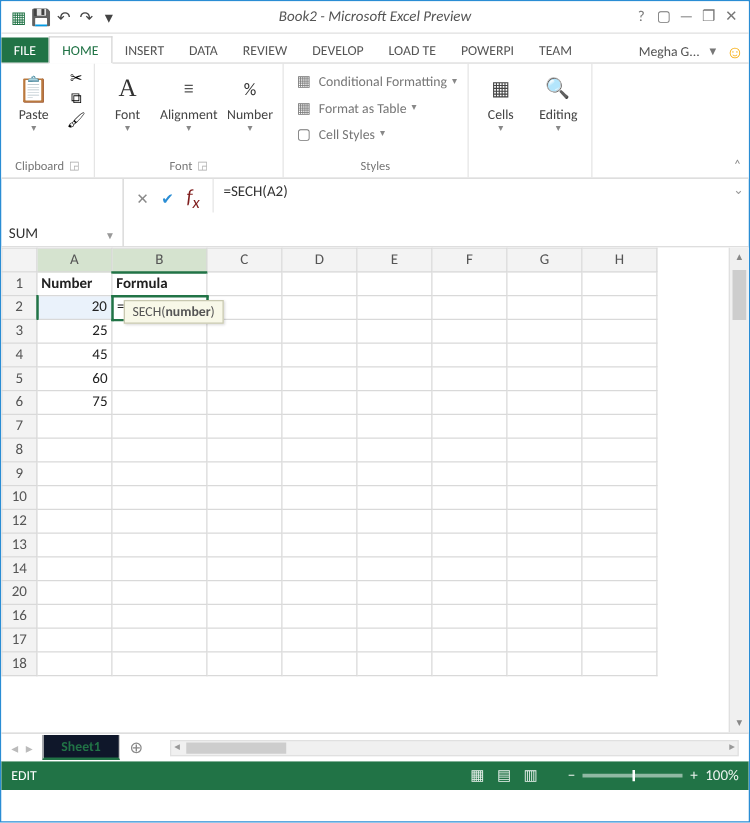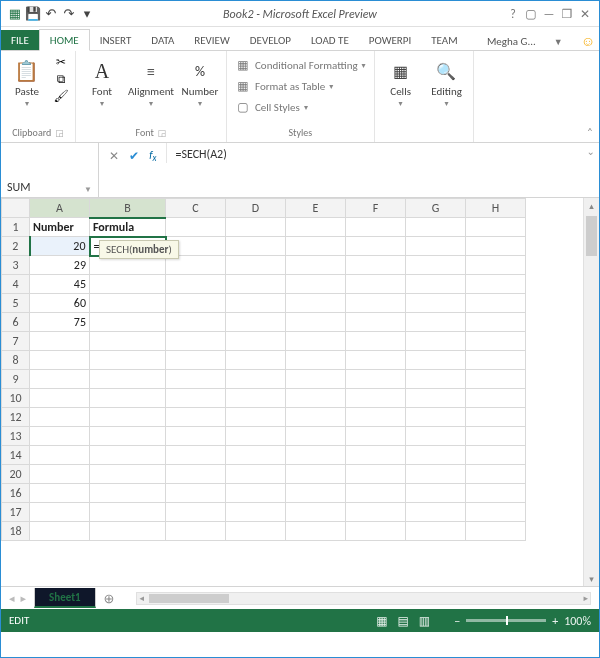--- a/index.html
+++ b/index.html
@@ -12,21 +12,21 @@
   .title { position: absolute; left: 0; right: 0; text-align: center; font-size: 12px; color: #555; pointer-events: none; font-style: italic; }
   .winctrl { margin-left: auto; display: flex; gap: 2px; padding-right: 6px; align-items: center; }
   .winctrl span { width: 16px; height: 16px; display: inline-flex; align-items: center; justify-content: center; font-size: 12px; color: #777; }
   .smiley { color: #f6a800; font-size: 14px; }
 
   
   .tabs { display: flex; align-items: flex-end; height: 24px; background: #fff; border-bottom: 1px solid #d4d4d4; padding-left: 0; }
   .tab { font-size: 11px; padding: 4px 10px 3px; color: #555; cursor: pointer; }
   .tab.file { background: #217346; color: #fff; }
   .tab.active { color: #217346; border: 1px solid #d4d4d4; border-bottom: 1px solid #fff; margin-bottom: -1px; background: #fff; }
-  .tabs .user { margin-left: auto; display: flex; align-items: center; gap: 18px; padding-right: 4px; font-size: 11px; color: #555; text-align: right; }
+  .tabs .user { margin-left: auto; display: flex; align-items: center; gap: 6px; padding-right: 4px; font-size: 11px; color: #555; text-align: right; }
   .arrow { font-size: 9px; color: #777; }
 
   
   .ribbon { height: 92px; background: #fff; border-bottom: 1px solid #d4d4d4; display: flex; position: relative; }
   .group { border-right: 1px solid #e5e5e5; display: flex; flex-direction: column; justify-content: space-between; padding: 4px 6px 0; }
   .group-label { font-size: 10px; color: #777; text-align: left; padding: 2px 0 3px; display: flex; align-items: center; justify-content: center; gap: 4px; }
   .group-body { display: flex; align-items: flex-start; gap: 6px; flex: 1; }
   .big-btn { display: flex; flex-direction: column; align-items: center; justify-content: center; min-width: 40px; font-size: 11px; color: #444; padding-top: 4px; cursor: pointer; }
   .big-icon { width: 24px; height: 24px; margin-bottom: 2px; display: flex; align-items: center; justify-content: center; font-size: 20px; }
   .small-col { display: flex; flex-direction: column; gap: 3px; }
@@ -37,21 +37,21 @@
   .ribbon-collapse { position: absolute; right: 6px; bottom: 4px; font-size: 11px; color: #888; }
 
   
   .fbar { display: flex; align-items: stretch; border-bottom: 1px solid #d4d4d4; }
   .namebox { width: 98px; border-right: 1px solid #d4d4d4; display: flex; align-items: flex-end; padding: 3px 6px; font-size: 12px; color: #333; }
   .namebox .nbd { margin-left: auto; font-size: 8px; color: #999; }
   .fx-area { display: flex; align-items: flex-start; flex: 1; position: relative; }
   .fx-btns { display: flex; align-items: center; gap: 10px; padding: 5px 10px 0; border-right: 1px solid #e5e5e5; }
   .fx-btns span { font-size: 12px; color: #888; }
   .fx-btns .ok { color: #2a8dd4; }
-  .fx-btns .fx { font-style: italic; color: #0369a1; font-size: 11px; }
+  .fx-btns .fx { font-style: italic; color: #7f1d1d; font-size: 16px; }
   .fbox { flex: 1; height: 54px; padding: 4px 8px; font-size: 12px; color: #333; position: relative; }
   .fbox .drop { position: absolute; right: 4px; top: 2px; font-size: 10px; color: #999; }
 
   
   .grid-wrap { position: relative; background: #fff; }
   .grid { border-collapse: collapse; table-layout: fixed; }
   .grid th, .grid td { border: 1px solid #d9d9d9; font-size: 12px; height: 19px; }
   .grid thead th { background: #f3f3f3; color: #555; font-weight: normal; text-align: center; }
   .grid thead th.corner { background: #f3f3f3; width: 28px; }
   .grid tbody th { background: #f3f3f3; color: #555; font-weight: normal; text-align: center; width: 28px; }
@@ -282,21 +282,21 @@
           <td class="edit-cell"><span>=SECH(</span><span class="a2">A2</span><span>)</span></td>
           <td></td>
           <td></td>
           <td></td>
           <td></td>
           <td></td>
           <td></td>
         </tr>
         <tr>
           <th>3</th>
-          <td>29</td>
+          <td>25</td>
           <td></td>
           <td></td>
           <td></td>
           <td></td>
           <td></td>
           <td></td>
           <td></td>
         </tr>
         <tr>
           <th>4</th>

